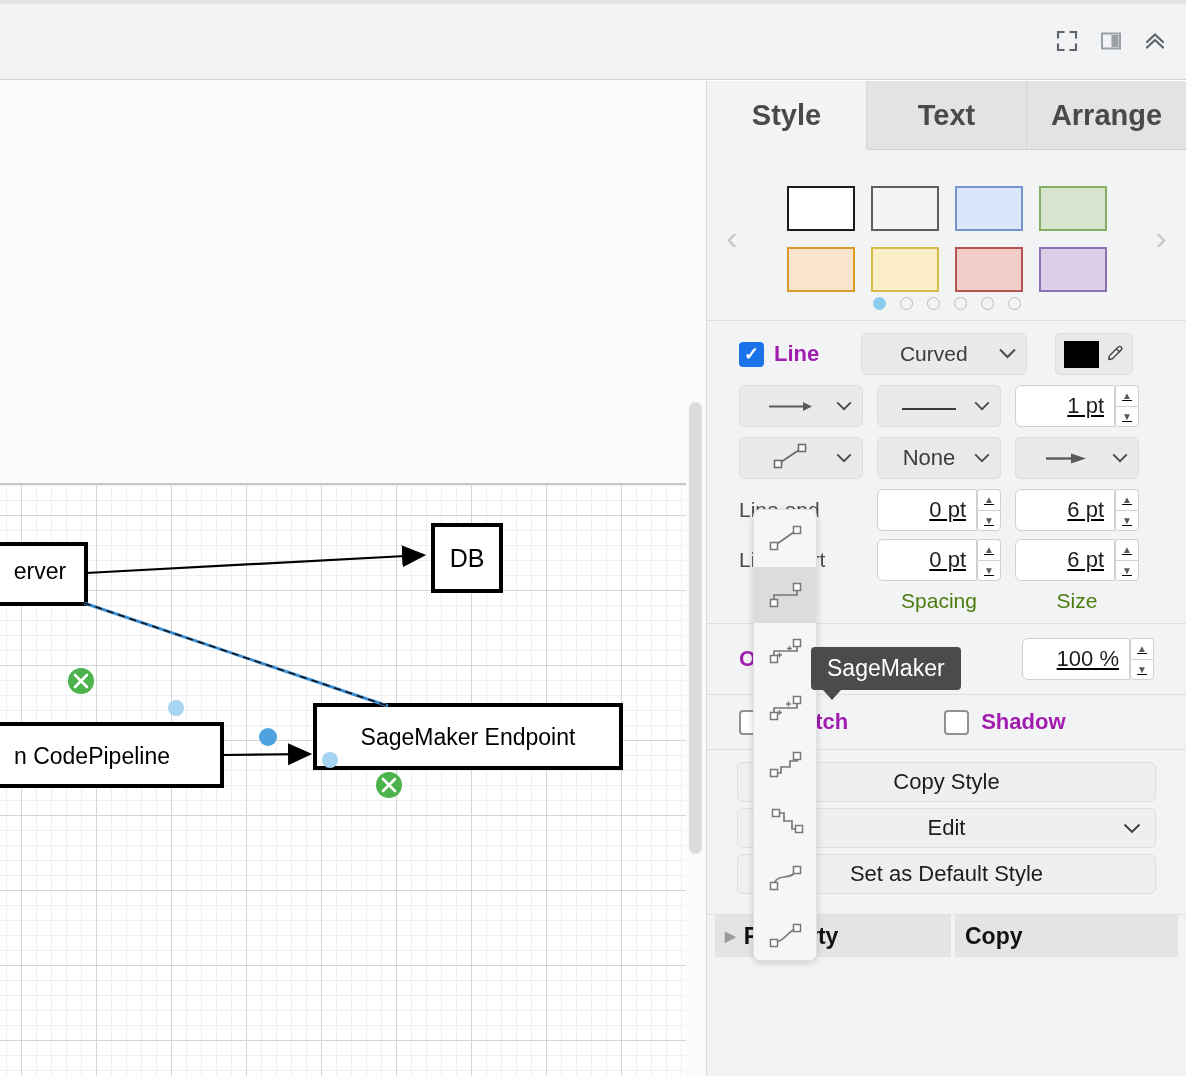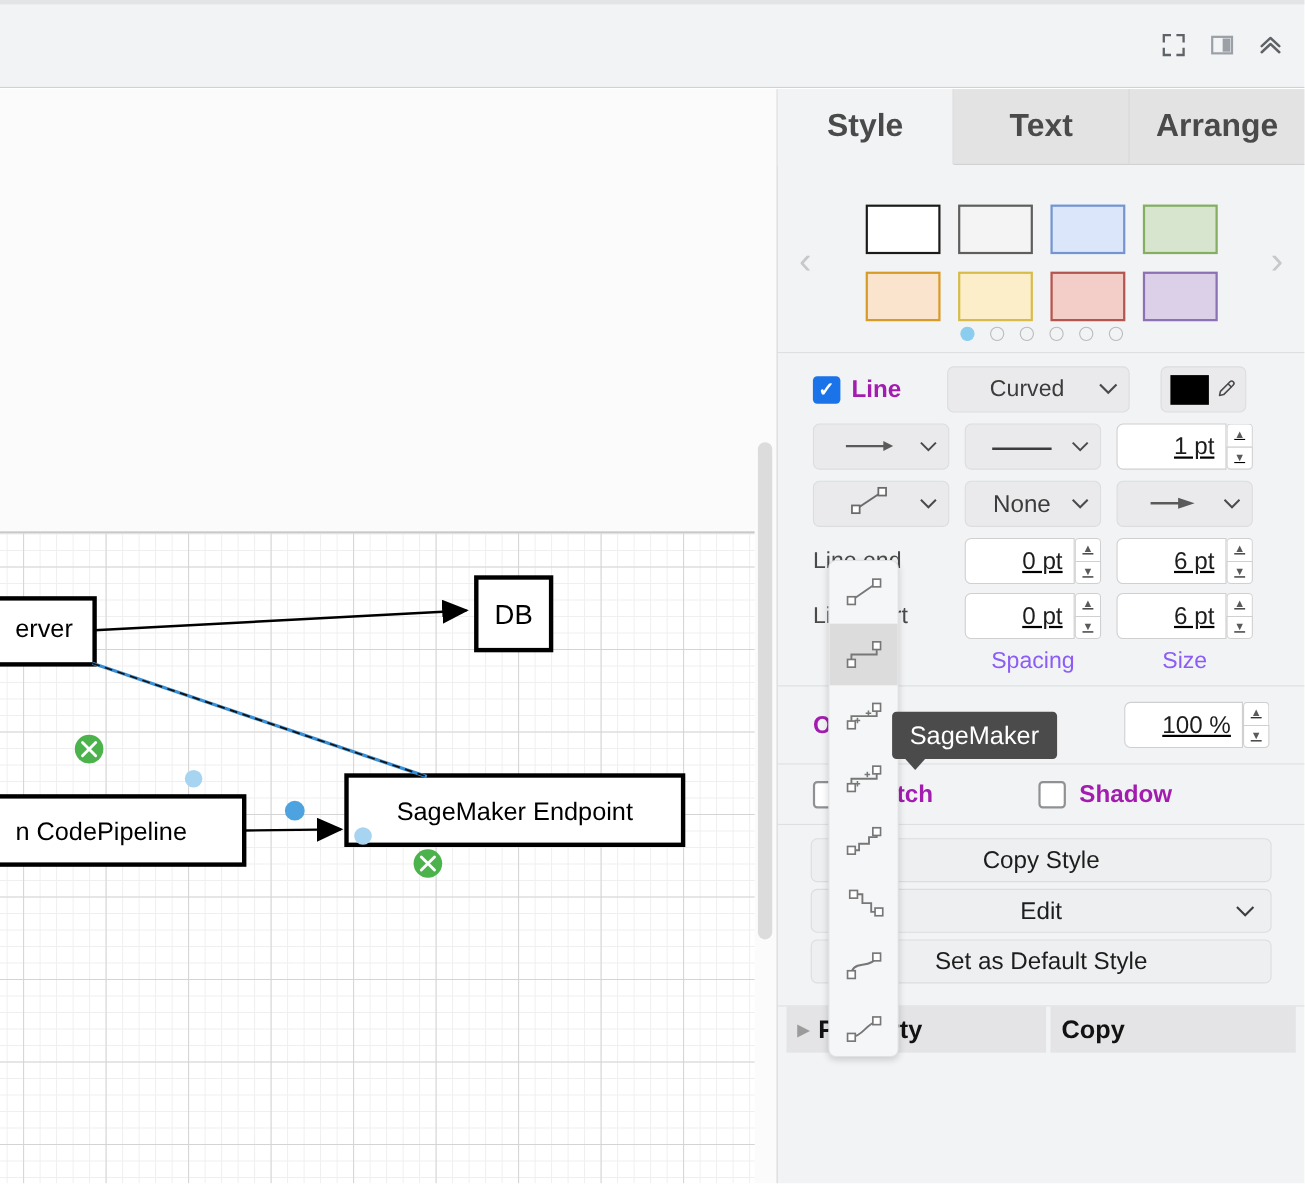--- a/index.html
+++ b/index.html
@@ -128,21 +128,21 @@
   .spin > div:first-child { border-radius: 4px 4px 0 0; border-bottom: none; }
   .spin > div:last-child { border-radius: 0 0 4px 4px; }
 
   .grid3 { display: grid; grid-template-columns: 124px 124px 124px; gap: 14px; padding: 0 32px; margin-bottom: 10px; }
 
   .endrow { display: grid; grid-template-columns: 124px 124px 124px; gap: 14px; padding: 0 32px; margin-bottom: 8px; align-items: center; }
   .endlabel { font-size: 21px; color: #4a4a4a; }
   .nb { display: flex; text-decoration: underline; }
   .nb .num { flex: 1; border-radius: 6px 0 0 6px; }
   .capt { display: grid; grid-template-columns: 124px 124px 124px; gap: 14px; padding: 0 32px; }
-  .capt div { font-size: 21px; color: #8b5cf6; text-align: center; }
+  .capt div { font-size: 21px; color: #4d7c0f; text-align: center; }
 
   .opacity-row { display: flex; align-items: center; padding: 14px 32px; }
   .opacity-row .lbl { flex: 1; }
 
   .checks { display: flex; padding: 14px 32px; gap: 96px; }
   .check-item { display: flex; align-items: center; gap: 12px; }
 
   .btns { padding: 12px 30px 14px 30px; }
   .pbtn {
     background: #eeeff0; border: 1px solid #dcdddf; border-radius: 6px;

